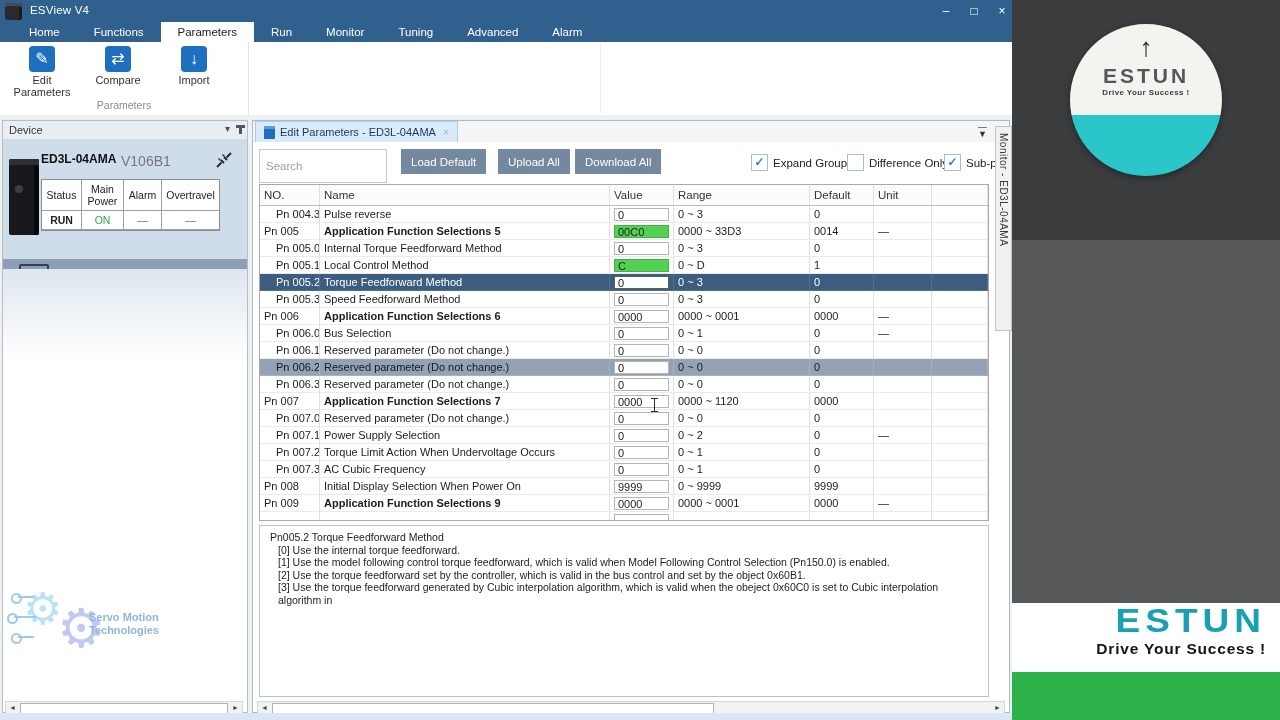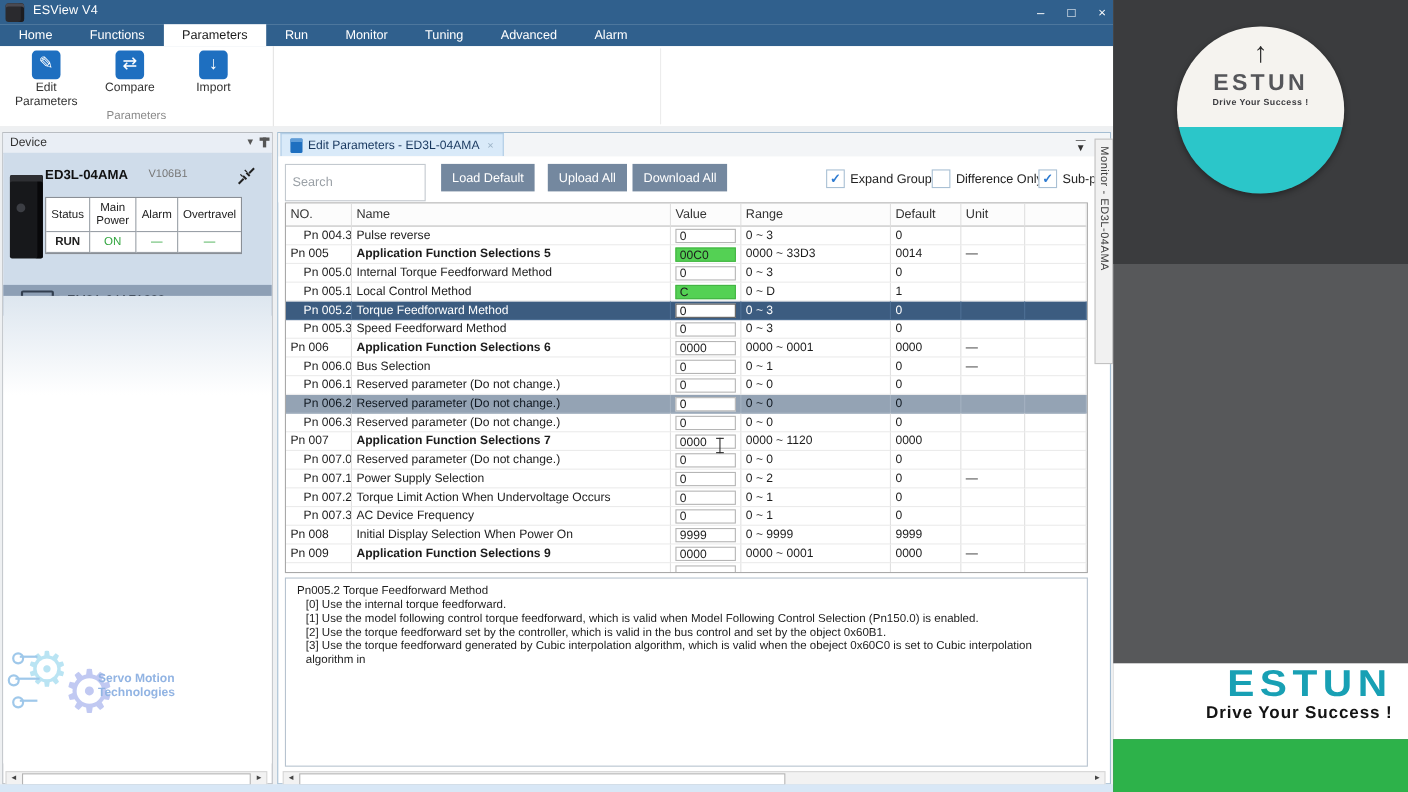--- a/index.html
+++ b/index.html
@@ -8,21 +8,21 @@
   .abs{position:absolute;}
 
   
   .titlebar{left:0;top:0;width:1012px;height:22px;background:#30608d;color:#fff;}
   .app-icon{left:5px;top:3px;width:17px;height:17px;background:#2a2a2e;border-radius:3px;
             box-shadow:inset 0 3px 0 #4a4a52, inset -3px 0 0 #1c1c20;}
   .win-title{left:30px;top:4px;font-size:11.5px;letter-spacing:.2px;}
   .winbtn{top:0;width:28px;height:22px;color:#fff;font-size:12px;text-align:center;line-height:22px;}
 
   
-  .menubar{left:0;top:22px;width:1012px;height:20px;background:#30608d;display:flex;box-sizing:border-box;}
+  .menubar{left:0;top:22px;width:1012px;height:20px;background:#30608d;display:flex;padding-left:12px;box-sizing:border-box;}
   .mtab{color:#fff;font-size:11.5px;line-height:20px;padding:0 17px;cursor:default;}
   .mtab.active{background:#fff;color:#1b1b1b;}
 
   
   .ribbon{left:0;top:42px;width:1012px;height:73px;background:#fff;border-bottom:1px solid #e3e3e3;}
   .ribbon-group{left:0;top:0;width:248px;height:73px;border-right:1px solid #e4e4e4;}
   .ribbon-sep2{left:600px;top:2px;width:1px;height:69px;background:#ececec;}
   .rbtn{top:4px;width:76px;text-align:center;font-size:11px;color:#333;}
   .rbtn .ric{display:inline-block;width:26px;height:26px;background:#1e6fc0;border-radius:4px;color:#fff;
              font-size:16px;line-height:26px;text-align:center;margin-bottom:2px;}
@@ -39,21 +39,21 @@
   .dp-title{left:6px;top:3px;font-size:11px;color:#333;}
   .dp-collapse{left:222px;top:2px;font-size:10px;color:#555;}
   .dp-pin{left:236px;top:4px;width:3px;height:9px;background:#555;}
   .dp-pin:before{content:"";position:absolute;left:-3px;top:0;width:9px;height:3px;background:#555;}
   .dp-body{left:0;top:18px;width:244px;height:130px;background:#cfdcea;}
   .dp-lower{left:0;top:148px;width:244px;height:425px;background:linear-gradient(#dde6ef,#ffffff 90px);}
   .drive-photo{left:6px;top:20px;width:30px;height:76px;background:#17181b;border-radius:2px;
                box-shadow:inset 0 6px 0 #2e2f33, inset -5px 0 0 #08080a;}
   .drive-photo:after{content:"";position:absolute;left:6px;top:26px;width:8px;height:8px;border-radius:50%;background:#3c3e44;}
   .dev-name{left:38px;top:13px;font-size:12px;font-weight:bold;color:#111;}
-  .dev-fw{left:132px;top:14px;font-size:10px;color:#777;}
+  .dev-fw{left:118px;top:14px;font-size:14px;color:#777;}
   .status-table{left:38px;top:40px;width:177px;background:#fff;border:1px solid #8a8f96;
                 display:grid;grid-template-columns:40px 42px 38px 57px;font-size:10.5px;color:#222;}
   .st-cell{border-right:1px solid #9aa0a7;border-bottom:1px solid #9aa0a7;padding:3px 2px;text-align:center;
            display:flex;align-items:center;justify-content:center;min-height:26px;box-sizing:border-box;}
   .st-val{min-height:18px;}
   .st-cell:nth-child(4n){border-right:none;}
   .st-run{font-weight:bold;}
   .st-on,.st-dash{color:#33a640;font-weight:normal;}
   .motor-row{left:0;top:120px;width:244px;height:28px;background:#8d9fb5;display:flex;align-items:center;}
   .motor-icon{width:26px;height:15px;border:2px solid #323f50;border-radius:2px;margin-left:16px;position:relative;background:transparent;}
@@ -436,21 +436,21 @@
           <div class="gcell cell-value">
             <div class="vbox">0</div>
           </div>
           <div class="gcell cell-range">0 ~ 1</div>
           <div class="gcell cell-default">0</div>
           <div class="gcell cell-unit"></div>
           <div class="gcell cell-extra"></div>
         </div>
         <div class="grow sub">
           <div class="gcell cell-no">Pn 007.3</div>
-          <div class="gcell cell-name">AC Device Frequency</div>
+          <div class="gcell cell-name">AC Cubic Frequency</div>
           <div class="gcell cell-value">
             <div class="vbox">0</div>
           </div>
           <div class="gcell cell-range">0 ~ 1</div>
           <div class="gcell cell-default">0</div>
           <div class="gcell cell-unit"></div>
           <div class="gcell cell-extra"></div>
         </div>
         <div class="grow">
           <div class="gcell cell-no">Pn 008</div>

